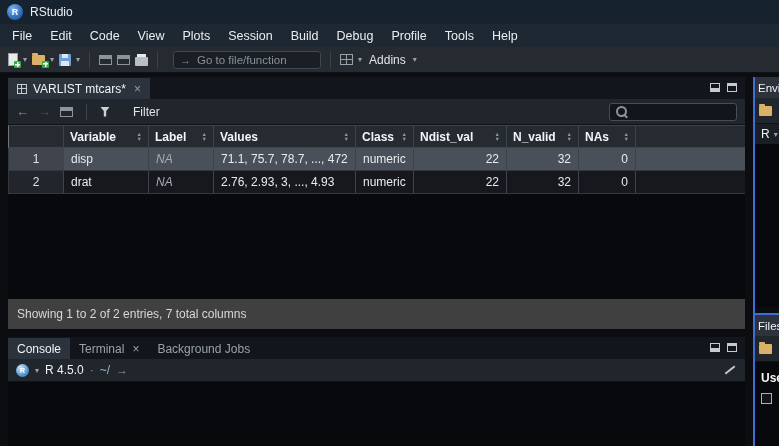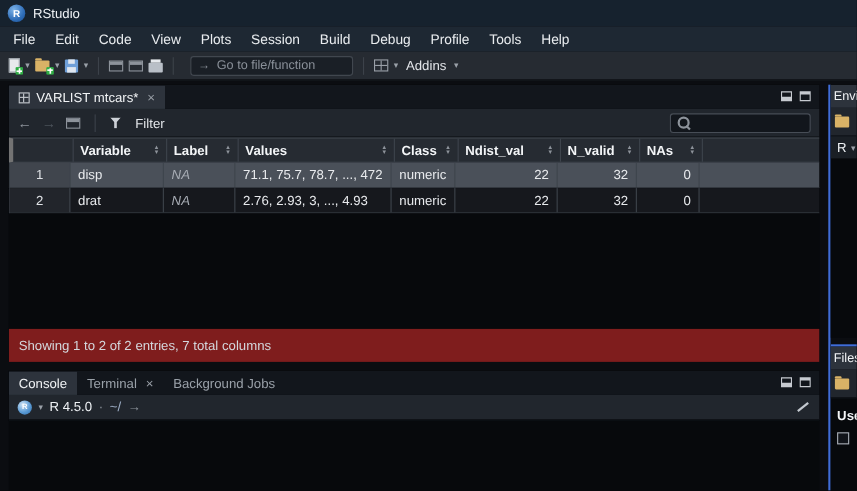--- a/index.html
+++ b/index.html
@@ -55,44 +55,44 @@
   .ic-table{width:10px;height:10px;border:1px solid #c8ccd2;
     background:linear-gradient(#c8ccd2,#c8ccd2) 0 3px/100% 1px no-repeat,linear-gradient(#c8ccd2,#c8ccd2) 3px 0/1px 100% no-repeat}
   .pane-btns{position:absolute;right:8px;top:6px;display:flex;gap:7px;align-items:center}
   .btn-min{width:10px;height:9px;border:1px solid #c6cad0;border-bottom:4px solid #c6cad0}
   .btn-max{width:10px;height:9px;border:1px solid #c6cad0;border-top:3px solid #c6cad0}
 
   
   .vtoolbar{height:26px;background:#21262d;border-bottom:1px solid #0e1116;display:flex;align-items:center;padding:0 8px;gap:9px;flex-shrink:0}
   .nav-arrow{font-size:13px;color:#8d939b}
   .nav-arrow.dim{color:#4c525a}
-  .filter-btn{display:flex;align-items:center;gap:13px;color:#e2e5e9;font-size:12px}
+  .filter-btn{display:flex;align-items:center;gap:23px;color:#e2e5e9;font-size:12px}
   .funnel{width:10px;height:10px;background:#cdd1d7;clip-path:polygon(0 0,100% 0,62% 45%,62% 100%,38% 100%,38% 45%)}
   .search-box{margin-left:auto;width:128px;height:18px;background:#12161c;border:1px solid #474d56;border-radius:3px;display:flex;align-items:center;padding:0 5px}
   .mag{position:relative;width:13px;height:13px;display:inline-block}
   .mag::before{content:"";position:absolute;width:7px;height:7px;border:2px solid #8d939b;border-radius:50%;left:1px;top:1px}
   .mag::after{content:"";position:absolute;width:5px;height:2px;background:#8d939b;transform:rotate(45deg);left:8px;top:10px}
 
   
-  .thead{display:flex;height:23px;background:#262b32;font-weight:bold;flex-shrink:0;border-top:1px solid #3e444c;border-bottom:1px solid #3e444c;border-left:4px solid #737373}
+  .thead{display:flex;height:23px;background:#262b32;font-weight:bold;flex-shrink:0;border-top:1px solid #3e444c;border-bottom:1px solid #3e444c;border-left:1px solid #737373}
   .th{display:flex;align-items:center;justify-content:space-between;padding:0 6px;border-right:1px solid #3e444c;color:#f3f5f7;overflow:hidden}
   .td{display:flex;align-items:center;padding:0 7px;border-right:1px solid #3e444c;color:#e8eaed;overflow:hidden;white-space:nowrap}
   .c0{width:55px}.c1{width:85px}.c2{width:65px}.c3{width:142px}.c4{width:58px}.c5{width:93px}.c6{width:72px}.c7{width:57px}
   .row{display:flex;height:23px;flex-shrink:0;border-bottom:1px solid #33383f;border-left:1px solid #33383f}
   .row.sel{background:#4a5059}
   .row.sel .c0{background:#40454d}
   .row.alt{background:#16181d}
   .row.alt .c0{background:#22252b}
   .td.rnum{justify-content:center;color:#dfe2e6}
   .td.numeric{justify-content:flex-end}
   .na{font-style:italic;color:#a7acb4}
   .sort{display:flex;flex-direction:column;align-items:center;margin-left:4px;flex-shrink:0}
   .sort span{font-size:5.5px;line-height:4.5px;color:#8d939b;font-weight:normal}
   .viewer-fill{flex:1;background:#07090c}
-  .statusbar{height:24px;background:#7f1d1d;display:flex;align-items:center;padding:15px 9px;color:#d4d7dc;font-size:12px;flex-shrink:0}
+  .statusbar{height:24px;background:#404040;display:flex;align-items:center;padding:15px 9px;color:#d4d7dc;font-size:12px;flex-shrink:0}
 
   
   .console-toolbar{height:23px;background:#21262d;border-bottom:1px solid #0e1116;display:flex;align-items:center;gap:6px;padding:0 8px;flex-shrink:0}
   .ic-rball{width:13px;height:13px;border-radius:50%;background:radial-gradient(circle at 35% 30%,#cfe3f5,#5b9bd5 55%,#2f6da8);color:#fff;font-size:7px;font-weight:bold;display:flex;align-items:center;justify-content:center}
   .rver{color:#eef1f4;font-size:12px}
   .rsep{color:#8d939b}
   .rpath{color:#9fb0c8;font-size:12px}
   .parrow{color:#8d939b;font-size:12px}
   .ic-broom{width:14px;height:12px;margin-left:auto;position:relative}
   .ic-broom::before{content:"";position:absolute;left:1px;top:5px;width:12px;height:2px;background:#c3c8cf;transform:rotate(-38deg)}

